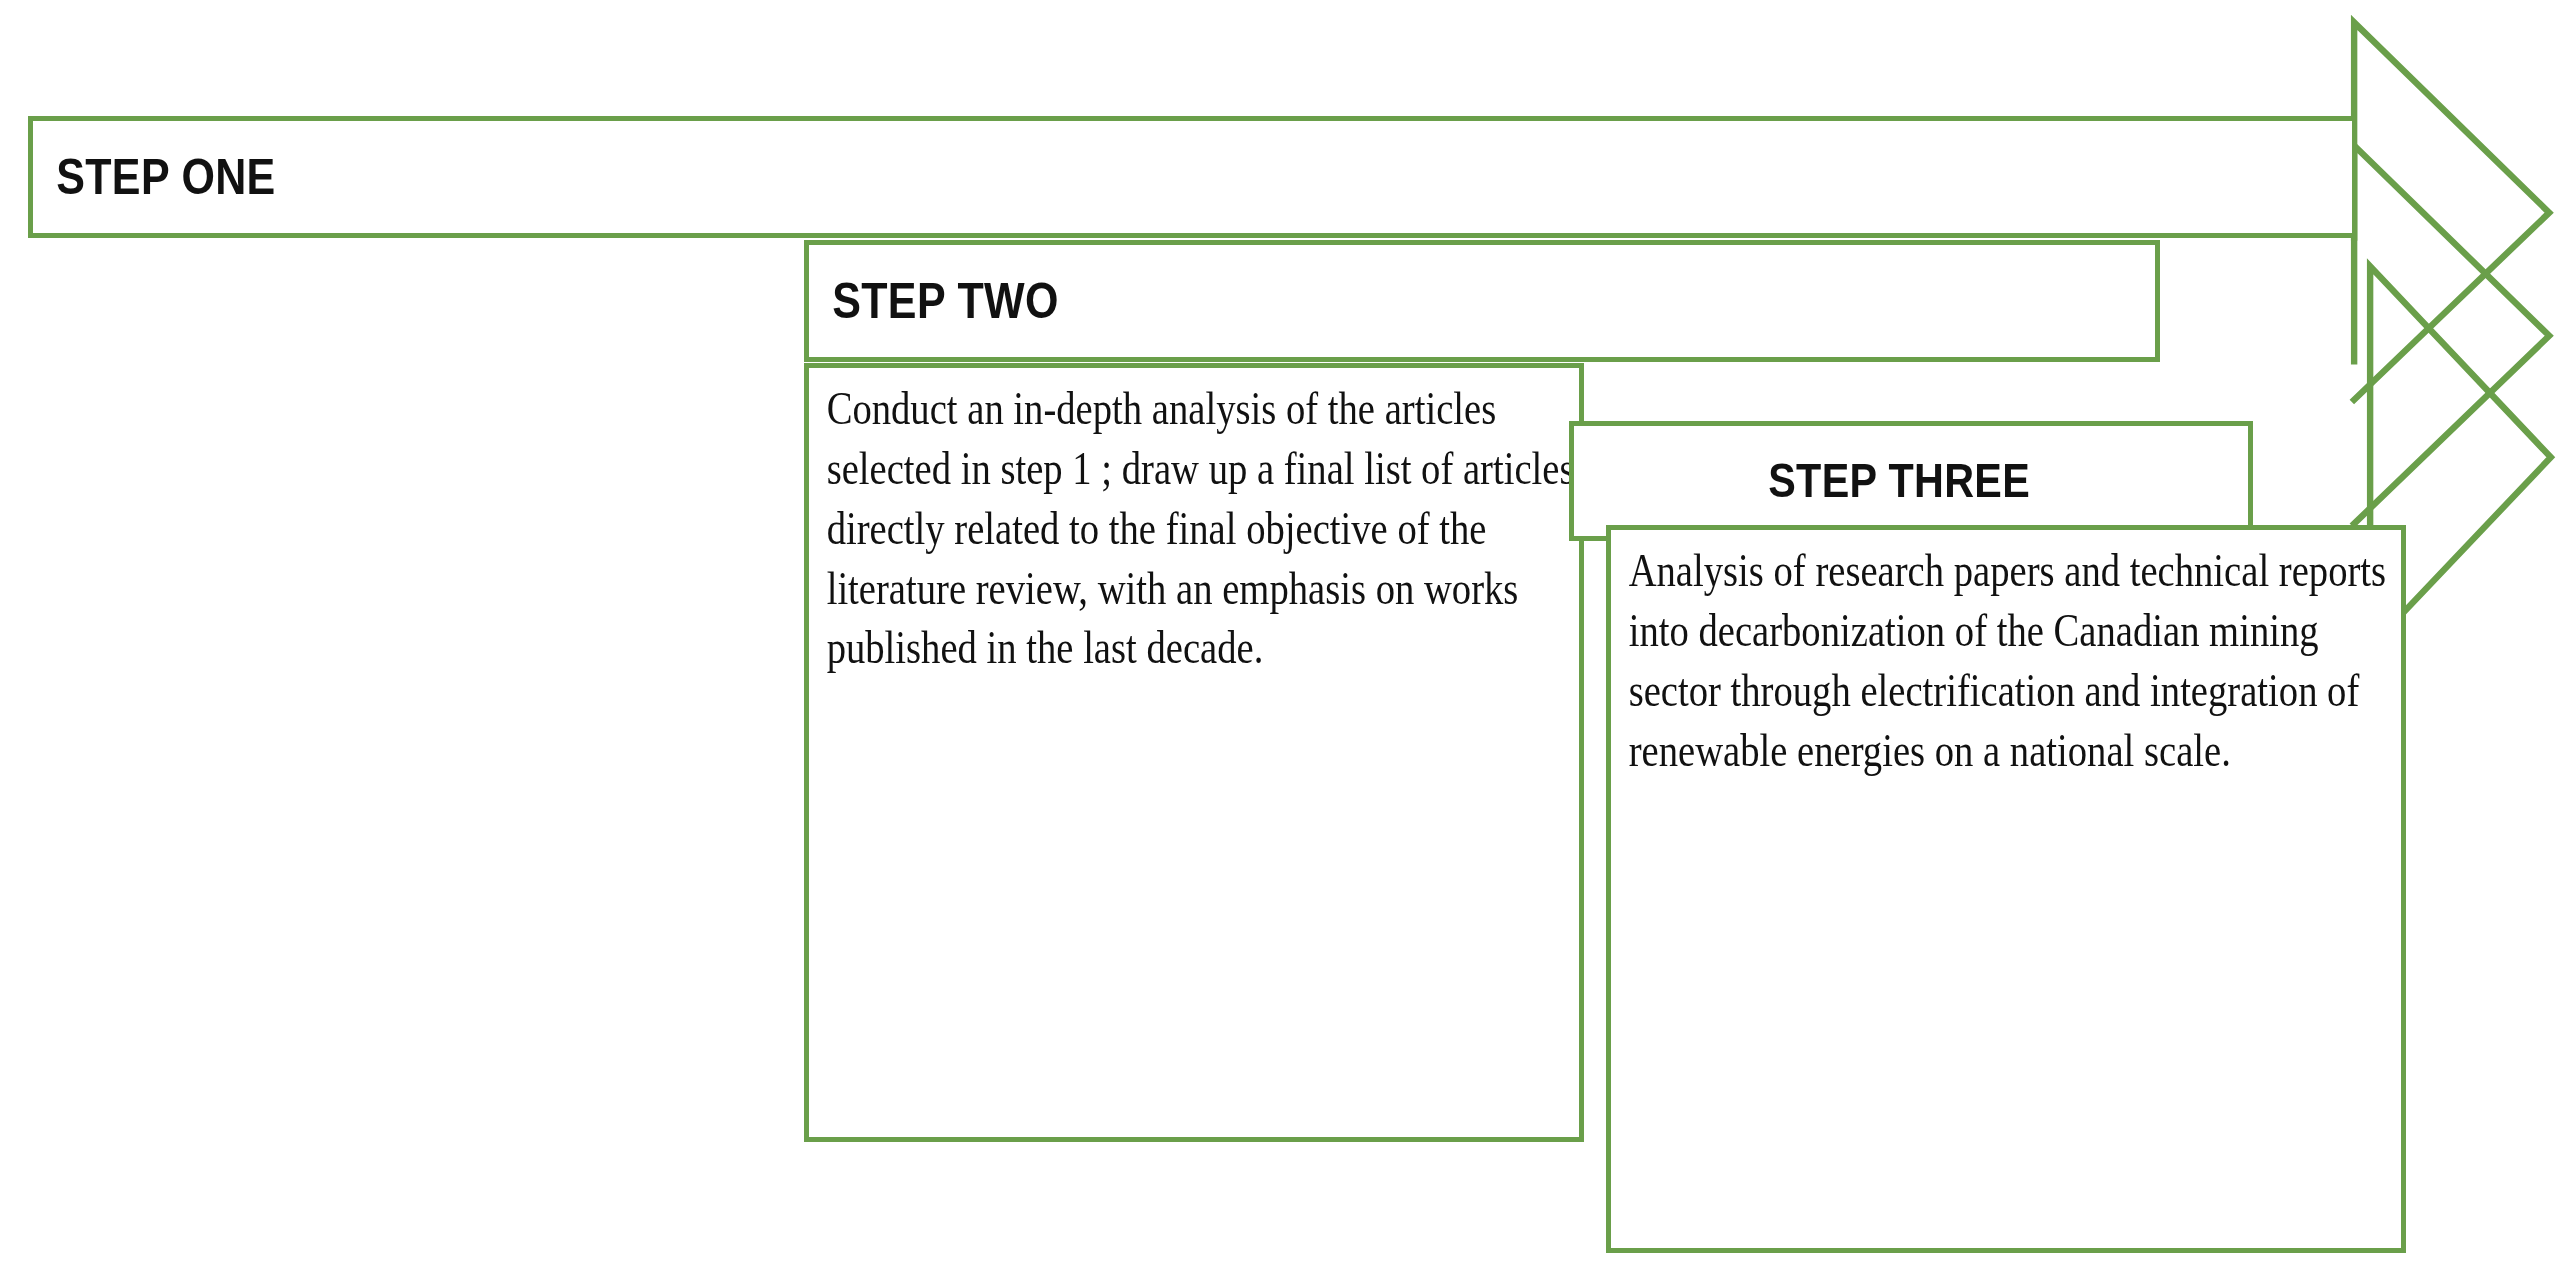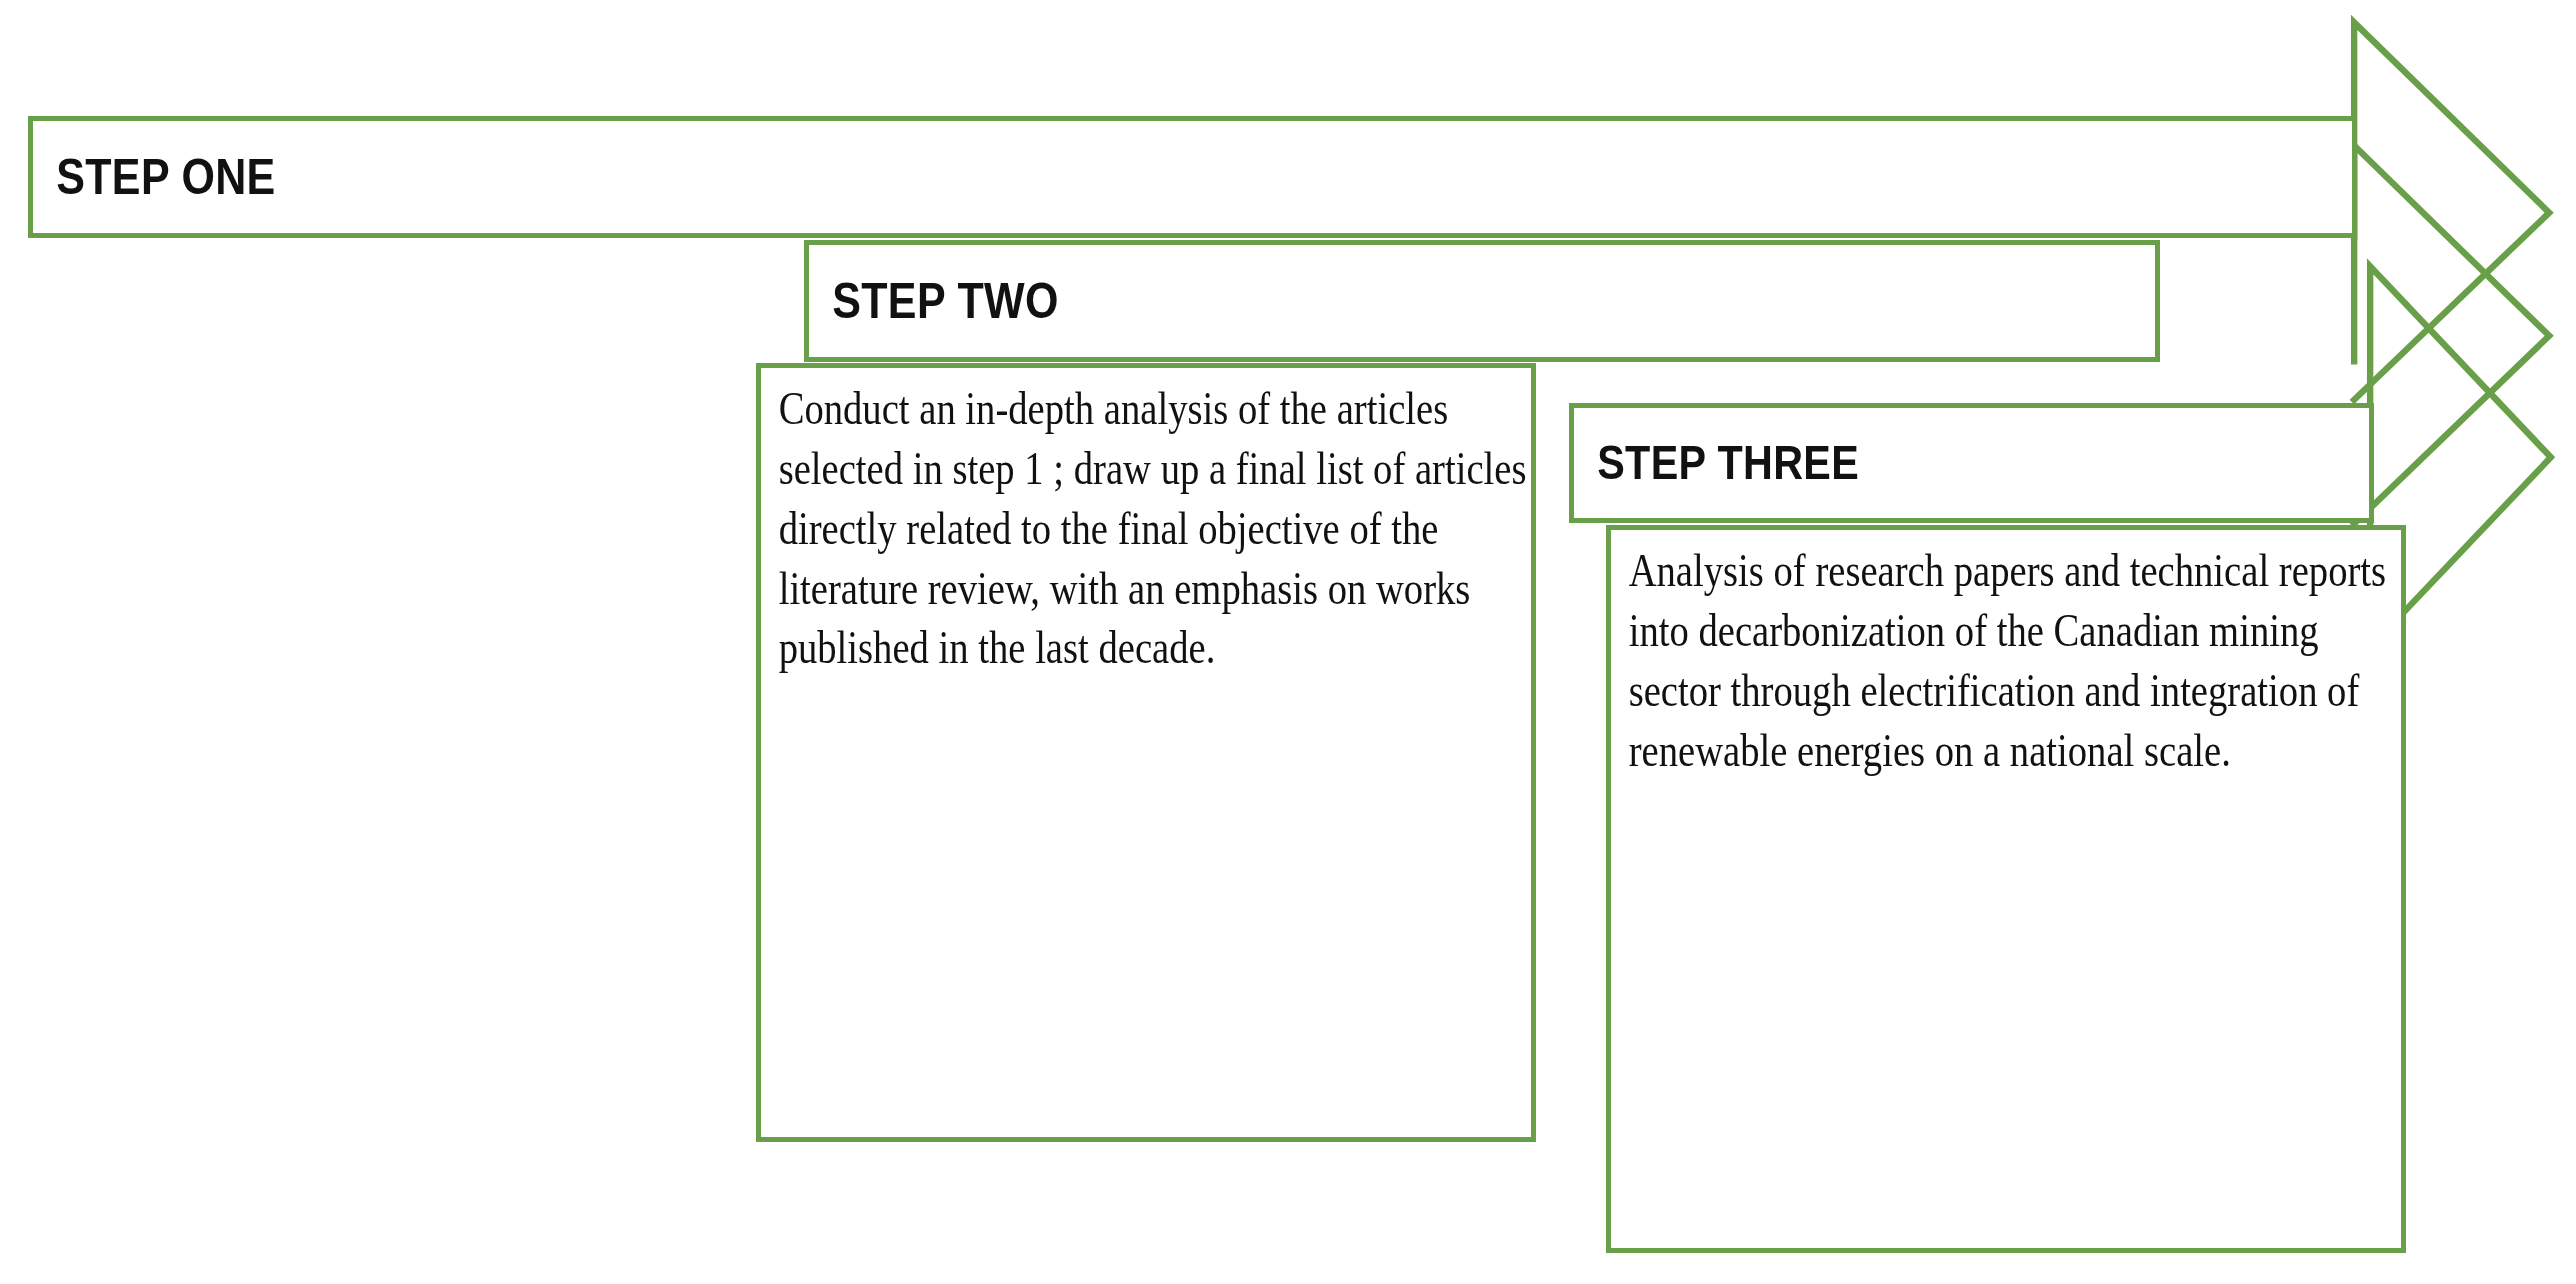--- a/index.html
+++ b/index.html
@@ -65,23 +65,23 @@
     width: 119%;
     padding: 11.2px 0 0 21px;
     box-sizing: border-box;
   }
 
   
   #hdr-one   { left: 28px;   top: 116px;  width: 2329px; height: 122px; }
   #body-one  { left: 28px;   top: 239px;  width: 781px;  height: 781px; }
 
   #hdr-two   { left: 804px; top: 240px;  width: 1356px; height: 122px; }
-  #body-two  { left: 756px; top: 363px;  width: 780px;  height: 779px; }
+  #body-two  { left: 804px; top: 363px;  width: 780px;  height: 779px; }
 
-  #hdr-three { left: 1569px; top: 403px;  width: 805px; height: 120px; }
+  #hdr-three { left: 1569px; top: 421px;  width: 684px; height: 120px; justify-content: center; }
   #body-three{ left: 1569px; top: 525px;  width: 800px; height: 728px; margin-left: 37px; }
 
   #hdr-three .step-header-label { font-size: 48px; }
 </style>
 </head>
 <body>
 
 <div id="canvas">
 
   <svg class="arrow-layer" viewBox="0 0 3221 1606" xmlns="http://www.w3.org/2000/svg">

